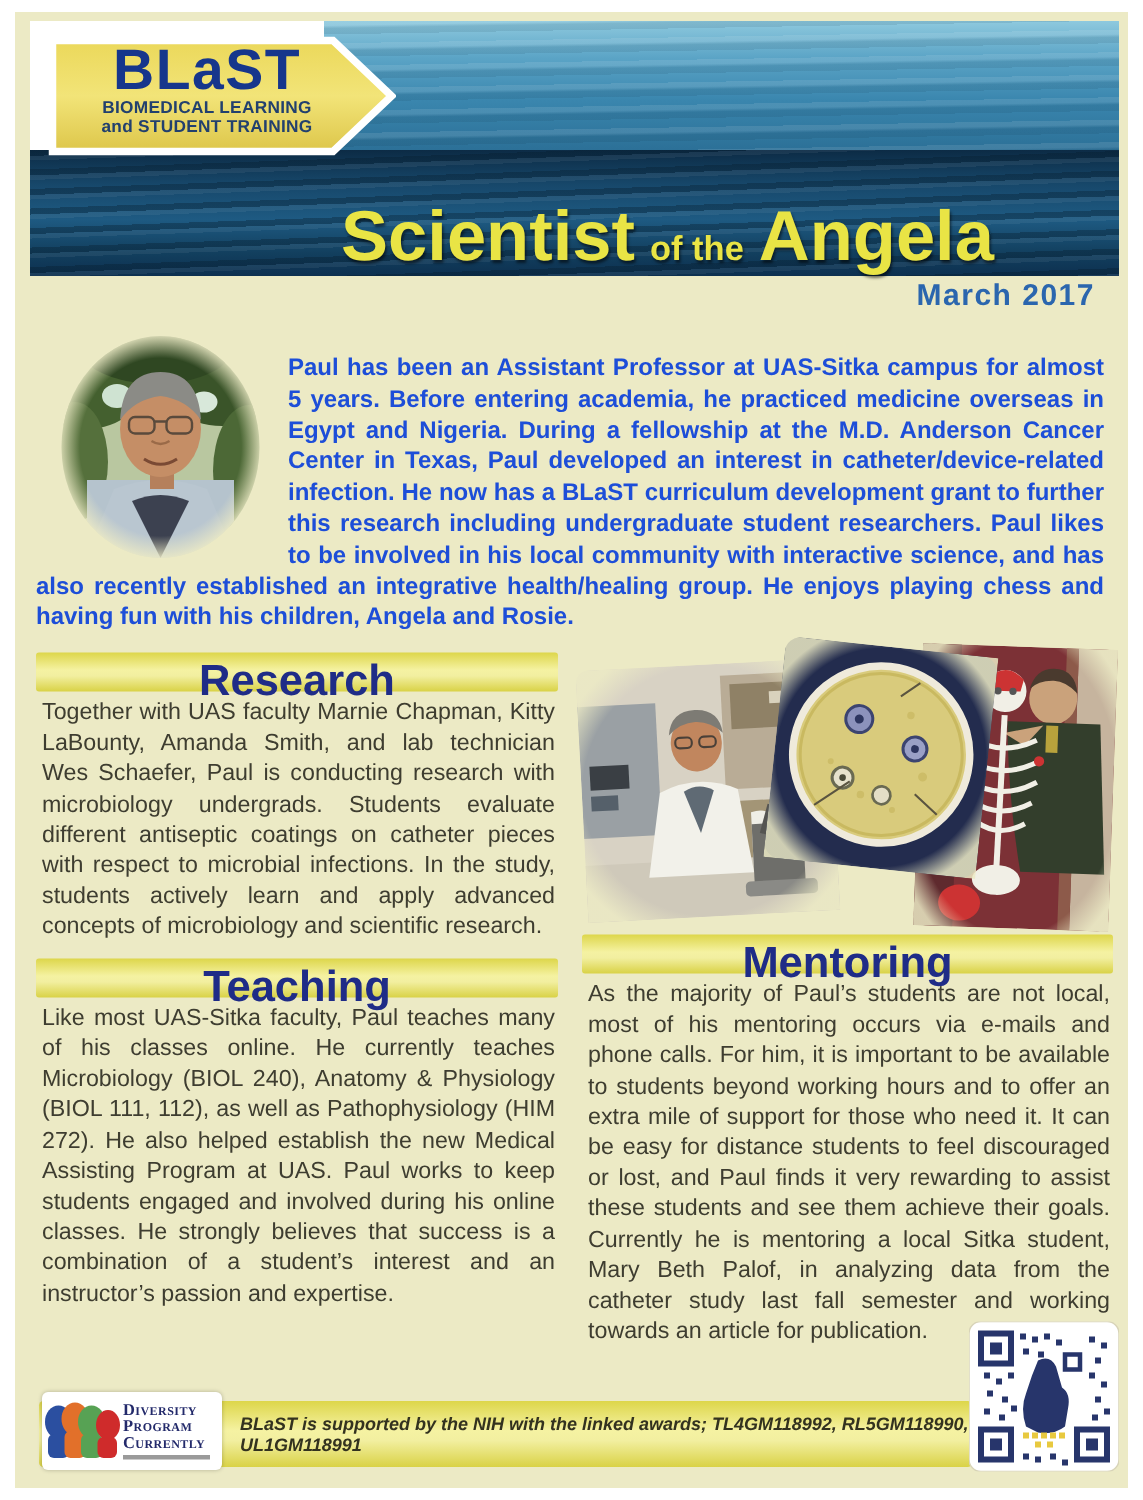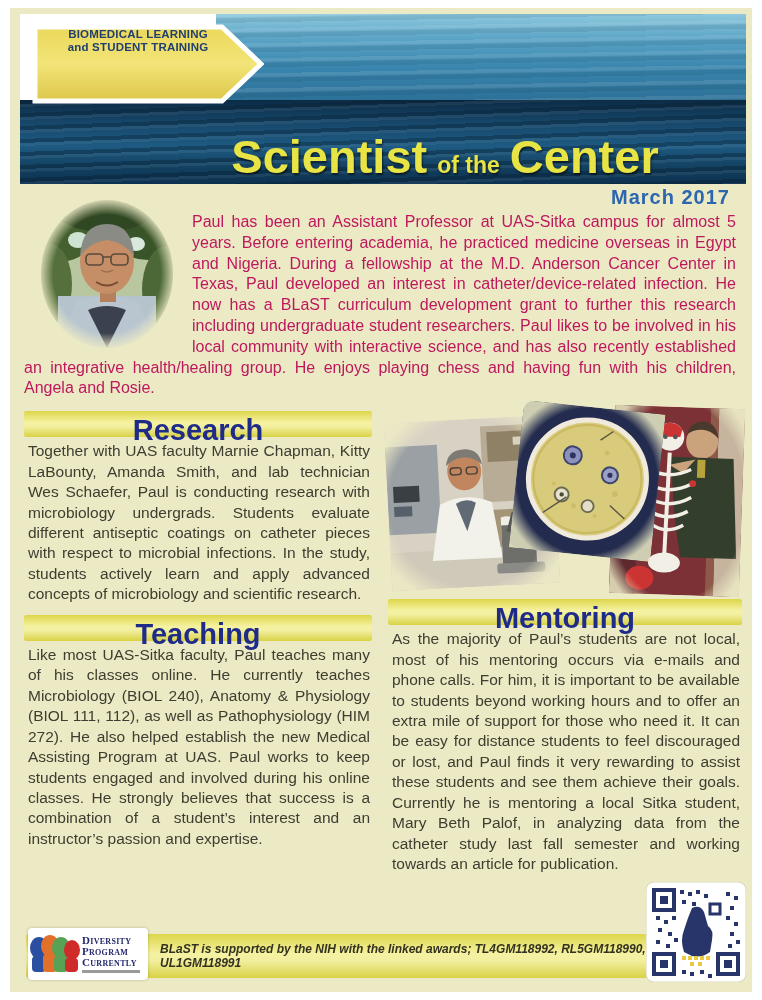--- a/index.html
+++ b/index.html
@@ -30,21 +30,21 @@
   .date-row{height:26px;text-align:right;padding:2px 22px 0 0;border-radius:10px;}
   .date-row span{font-size:20px;font-weight:bold;color:#2b66ae;letter-spacing:1px;}
 
   
   .profile{margin:0 10px 0 12px;}
   .portrait{float:left;width:138px;height:152px;margin:-14px 16px 2px 16px;}
   .name-band{overflow:hidden;height:40px;line-height:40px;margin-right:2px;
     background:linear-gradient(180deg,#ddd64a 0%,#f5f2a2 45%,#f2efa0 60%,#d9d246 100%);
     border-radius:2px;}
   .name-band span{font-size:29px;font-weight:bold;color:#1F2C87;padding-left:14px;}
-  .intro{margin:0 6px 0 2px;text-align:justify;font-size:16px;line-height:1.3;color:#be185d;}
+  .intro{margin:24px 6px 0 2px;text-align:justify;font-size:16px;line-height:1.3;color:#1d4ed8;font-weight:bold;}
 
   
   .columns{display:flex;gap:16px;margin:10px 10px 0 14px;}
   .col-left{width:348px;}
   .col-right{flex:1;position:relative;}
   .band{height:26px;line-height:38px;text-align:center;margin:2px 0 4px 0;
     background:linear-gradient(180deg,#ddd64a 0%,#f5f2a2 45%,#f2efa0 60%,#d9d246 100%);
     border-radius:2px;}
   .band span{font-size:29px;font-weight:bold;color:#1F2C87;}
   .col-text{margin:4px 2px 10px 4px;text-align:justify;font-size:15.5px;line-height:1.32;color:#3E3D30;}
@@ -73,35 +73,36 @@
 <body>
 
 <div class="sheet">
 
   <header class="masthead">
     <div class="ocean-top"></div>
     <div class="ocean-band">
       <div class="main-title">
         <span class="t-big">Scientist</span>
         <span class="t-small">of the</span>
-        <span class="t-big">Center</span>
+        <span class="t-big">Angela</span>
       </div>
     </div>
     <div class="logo-arrow">
       <svg width="232" height="80" viewBox="0 0 232 80">
         <defs>
           <linearGradient id="goldlg" x1="0" y1="0" x2="0" y2="1">
             <stop offset="0" stop-color="#EBD85A"></stop>
               <stop offset="0.5" stop-color="#F2E478"></stop>
               <stop offset="1" stop-color="#DDC64A"></stop>
           </linearGradient>
         </defs>
         <polygon points="3,3 190,3 229,40 190,77 3,77" fill="url(#goldlg)" stroke="#ffffff" stroke-width="5"></polygon>
       </svg>
       <div class="logo-text">
+        <div class="logo-title">BLaST</div>
         <div class="logo-sub">BIOMEDICAL LEARNING</div>
         <div class="logo-sub">and STUDENT TRAINING</div>
       </div>
     </div>
   </header>
 
   <div class="date-row">
     <span>March 2017</span>
   </div>
 

